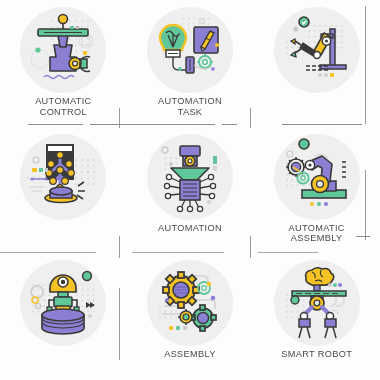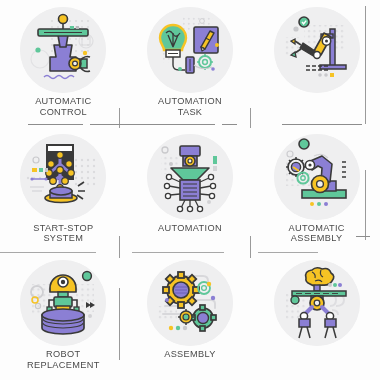--- a/index.html
+++ b/index.html
@@ -243,22 +243,20 @@
             <line x1="12" y1="45" x2="26" y2="45"></line>
           </g>
           <circle cx="12" cy="45" r="1.6" fill="#8b7fd4"></circle>
           <circle cx="26" cy="45" r="1.6" fill="#8b7fd4"></circle>
           <g stroke="#d0d0d3" stroke-width="1.2">
             <line x1="10" y1="53" x2="24" y2="53"></line>
             <line x1="12" y1="57" x2="22" y2="57"></line>
           </g>
         </svg>
       </div>
-      <div class="caption">START-STOP
-SYSTEM</div>
     </div>
 
     <div class="cell">
       <div class="badge">
         <svg viewBox="0 0 86 86">
           <defs>
             <pattern id="dots5" x="0" y="0" width="5.5" height="5.5" patternUnits="userSpaceOnUse">
               <circle cx="2" cy="2" r="1.1" fill="#dcdcdf"></circle>
             </pattern>
           </defs>
@@ -401,22 +399,20 @@
           <ellipse cx="43" cy="55" rx="21" ry="6" fill="#8b7fd4" stroke="#3a3a3a" stroke-width="1.7"></ellipse>
           <g stroke="#3a3a3a" stroke-width="1.1" fill="none">
             <path d="M23 59 a20 5 0 0 0 40 0"></path>
             <path d="M23 63 a20 5 0 0 0 40 0"></path>
           </g>
 
           <path d="M66 42 l5 3 l-5 3 Z M70 42 l5 3 l-5 3 Z" fill="#3a3a3a"></path>
           <circle cx="70" cy="56" r="2" fill="#d2d2d5"></circle>
         </svg>
       </div>
-      <div class="caption">ROBOT
-REPLACEMENT</div>
     </div>
 
     <div class="cell">
       <div class="badge">
         <svg viewBox="0 0 86 86">
           <defs>
             <pattern id="dots8" x="0" y="0" width="5.5" height="5.5" patternUnits="userSpaceOnUse">
               <circle cx="2" cy="2" r="1.1" fill="#dcdcdf"></circle>
             </pattern>
           </defs>
@@ -529,20 +525,21 @@
               <line x1="33" y1="67" x2="36" y2="78"></line>
             <line x1="54" y1="67" x2="51" y2="78"></line>
               <line x1="59" y1="67" x2="62" y2="78"></line>
           </g>
           <circle cx="21" cy="40" r="4" fill="#5fc79a" stroke="#3a3a3a" stroke-width="1.4"></circle>
           <circle cx="56" cy="25" r="2" fill="#c9c9cc"></circle>
           <circle cx="61" cy="25" r="2" fill="#5fc79a"></circle>
           <circle cx="66" cy="25" r="2" fill="#8b7fd4"></circle>
         </svg>
       </div>
+      <div class="caption">SMART ROBOT</div>
     </div>
 
   </div>
 
   <div class="vline" style="left:119px;top:108px;height:20px;"></div>
   <div class="vline" style="left:250px;top:108px;height:20px;"></div>
   <div class="vline" style="left:119px;top:236px;height:22px;"></div>
   <div class="vline" style="left:250px;top:236px;height:22px;"></div>
   <div class="vline" style="left:365px;top:6px;height:118px;"></div>
   <div class="vline" style="left:365px;top:170px;height:70px;"></div>

